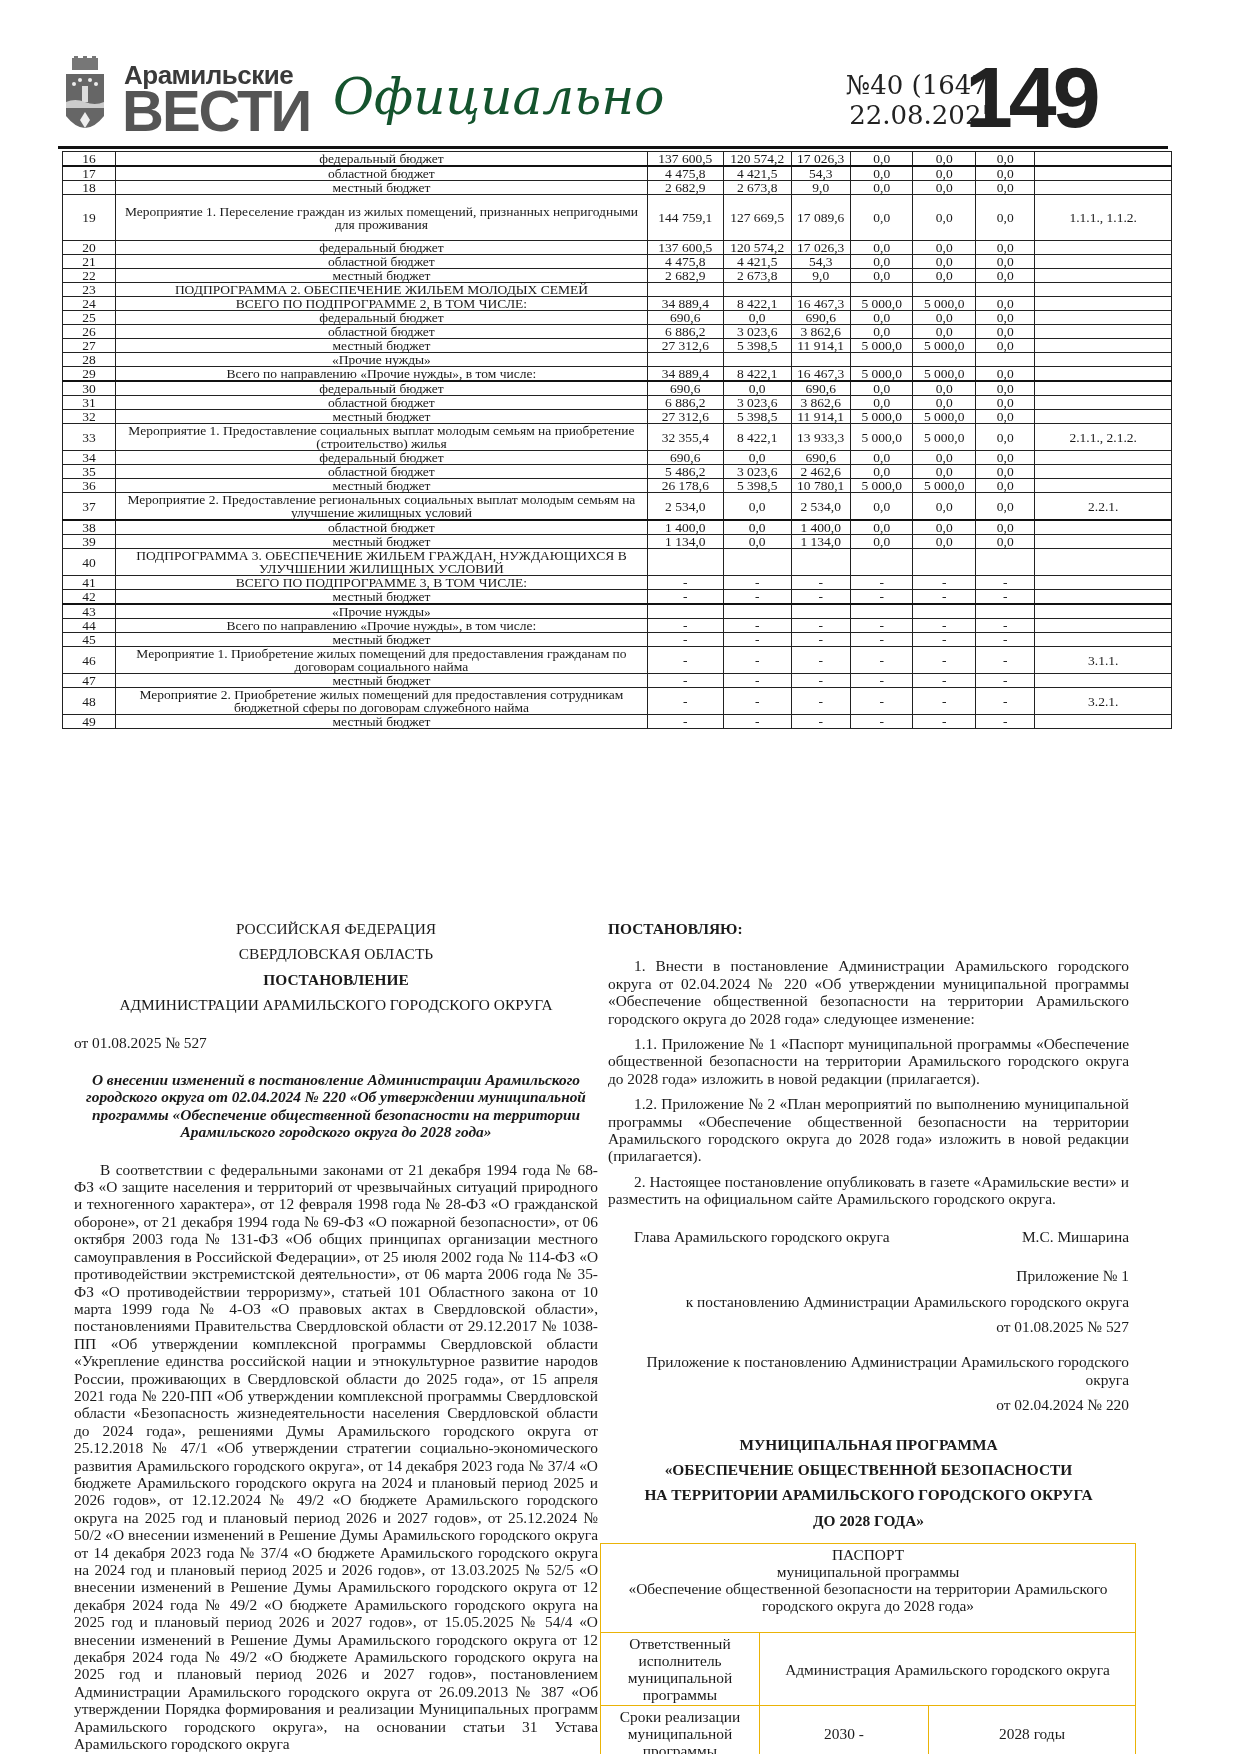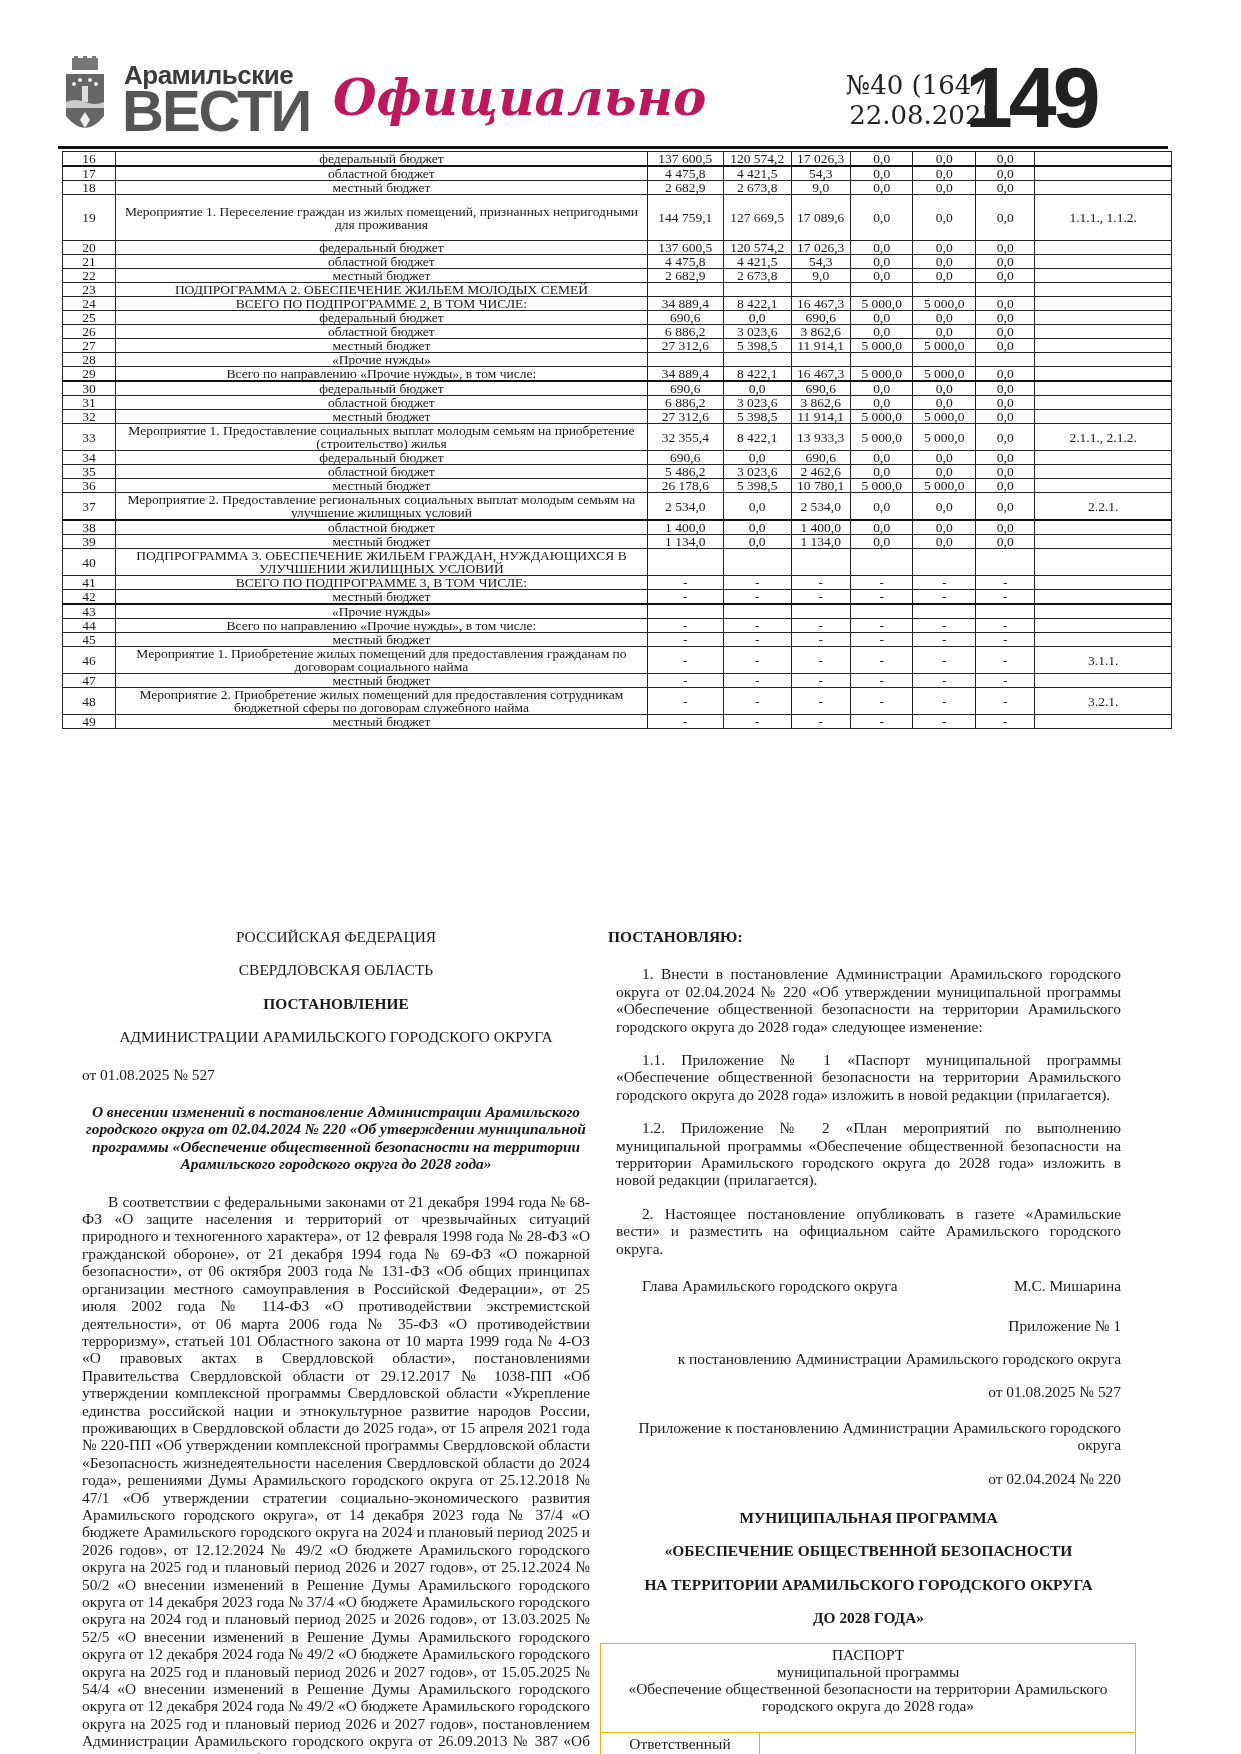--- a/index.html
+++ b/index.html
@@ -5,21 +5,21 @@
   html, body { margin: 0; padding: 0; background: #ffffff; }
   body { width: 1241px; height: 1754px; position: relative; overflow: hidden; color: #1a1a1a;
          font-family: "Liberation Serif", "DejaVu Serif", serif; }
   .masthead { position: absolute; left: 58px; top: 48px; width: 1110px; height: 98px; }
   .logo { position: absolute; left: 6px; top: 8px; width: 42px; height: 84px; }
   .brand-top { position: absolute; left: 66px; top: 12px; font-family: "Liberation Sans", "DejaVu Sans", sans-serif;
                font-size: 26px; font-weight: bold; color: #3a3a3a; letter-spacing: -0.5px; }
   .brand-main { position: absolute; left: 64px; top: 34px; font-family: "Liberation Sans", "DejaVu Sans", sans-serif;
                 font-size: 58px; font-weight: bold; color: #555; letter-spacing: -2px; line-height: 58px; }
   .section-title { position: absolute; left: 275px; top: 20px; font-family: "DejaVu Serif", serif;
-                   font-style: italic; font-size: 50px; color: #be185d; font-weight: bold; }
+                   font-style: italic; font-size: 50px; color: #14532d; }
   .issue { position: absolute; left: 760px; top: 22px; text-align: right; width: 180px;
            font-family: "DejaVu Serif", serif; font-size: 26px; line-height: 30px; color: #222; }
   .pagenum { position: absolute; left: 907px; top: 4px; font-family: "Liberation Sans", "DejaVu Sans", sans-serif;
              font-weight: bold; font-size: 86px; color: #222; line-height: 90px; letter-spacing: -4px; }
   .rule { position: absolute; left: 58px; top: 146px; width: 1110px; height: 3px; background: #111; }
 
   table.budget { position: absolute; left: 62px; top: 151px; width: 1110px; border-collapse: collapse;
                  font-size: 13.5px; line-height: 13px; }
   table.budget td { border: 1px solid #222; text-align: center; padding: 0 2px; vertical-align: middle; }
   table.budget td.num { width: 46px; }
@@ -32,21 +32,21 @@
   table.budget tr.thick td { border-top: 2.5px solid #111; }
 
   .col-left { position: absolute; left: 66px; top: 912px; width: 540px; font-size: 15.4px; line-height: 17.4px; }
   .col-right { position: absolute; left: 600px; top: 912px; width: 537px; font-size: 15.4px; line-height: 17.4px; }
   .center { text-align: center; }
   .bold { font-weight: bold; }
   .bi { font-weight: bold; font-style: italic; text-align: center; }
   .just { text-align: justify; }
   .indent { text-indent: 26px; }
   .right { text-align: right; }
-  p { margin: 16px; }
+  p { margin: 8px; }
 
   table.passport { width: 536px; border-collapse: collapse; font-size: 15.4px; line-height: 17px; margin-top: 14px; }
   table.passport td { border: 1px solid #eab308; text-align: center; padding: 2px 4px; vertical-align: middle; }
 </style>
 </head>
 <body>
 
 <div class="masthead">
   <svg class="logo" viewBox="0 0 42 84">
     <rect x="8" y="2" width="26" height="12" fill="#777"></rect>

